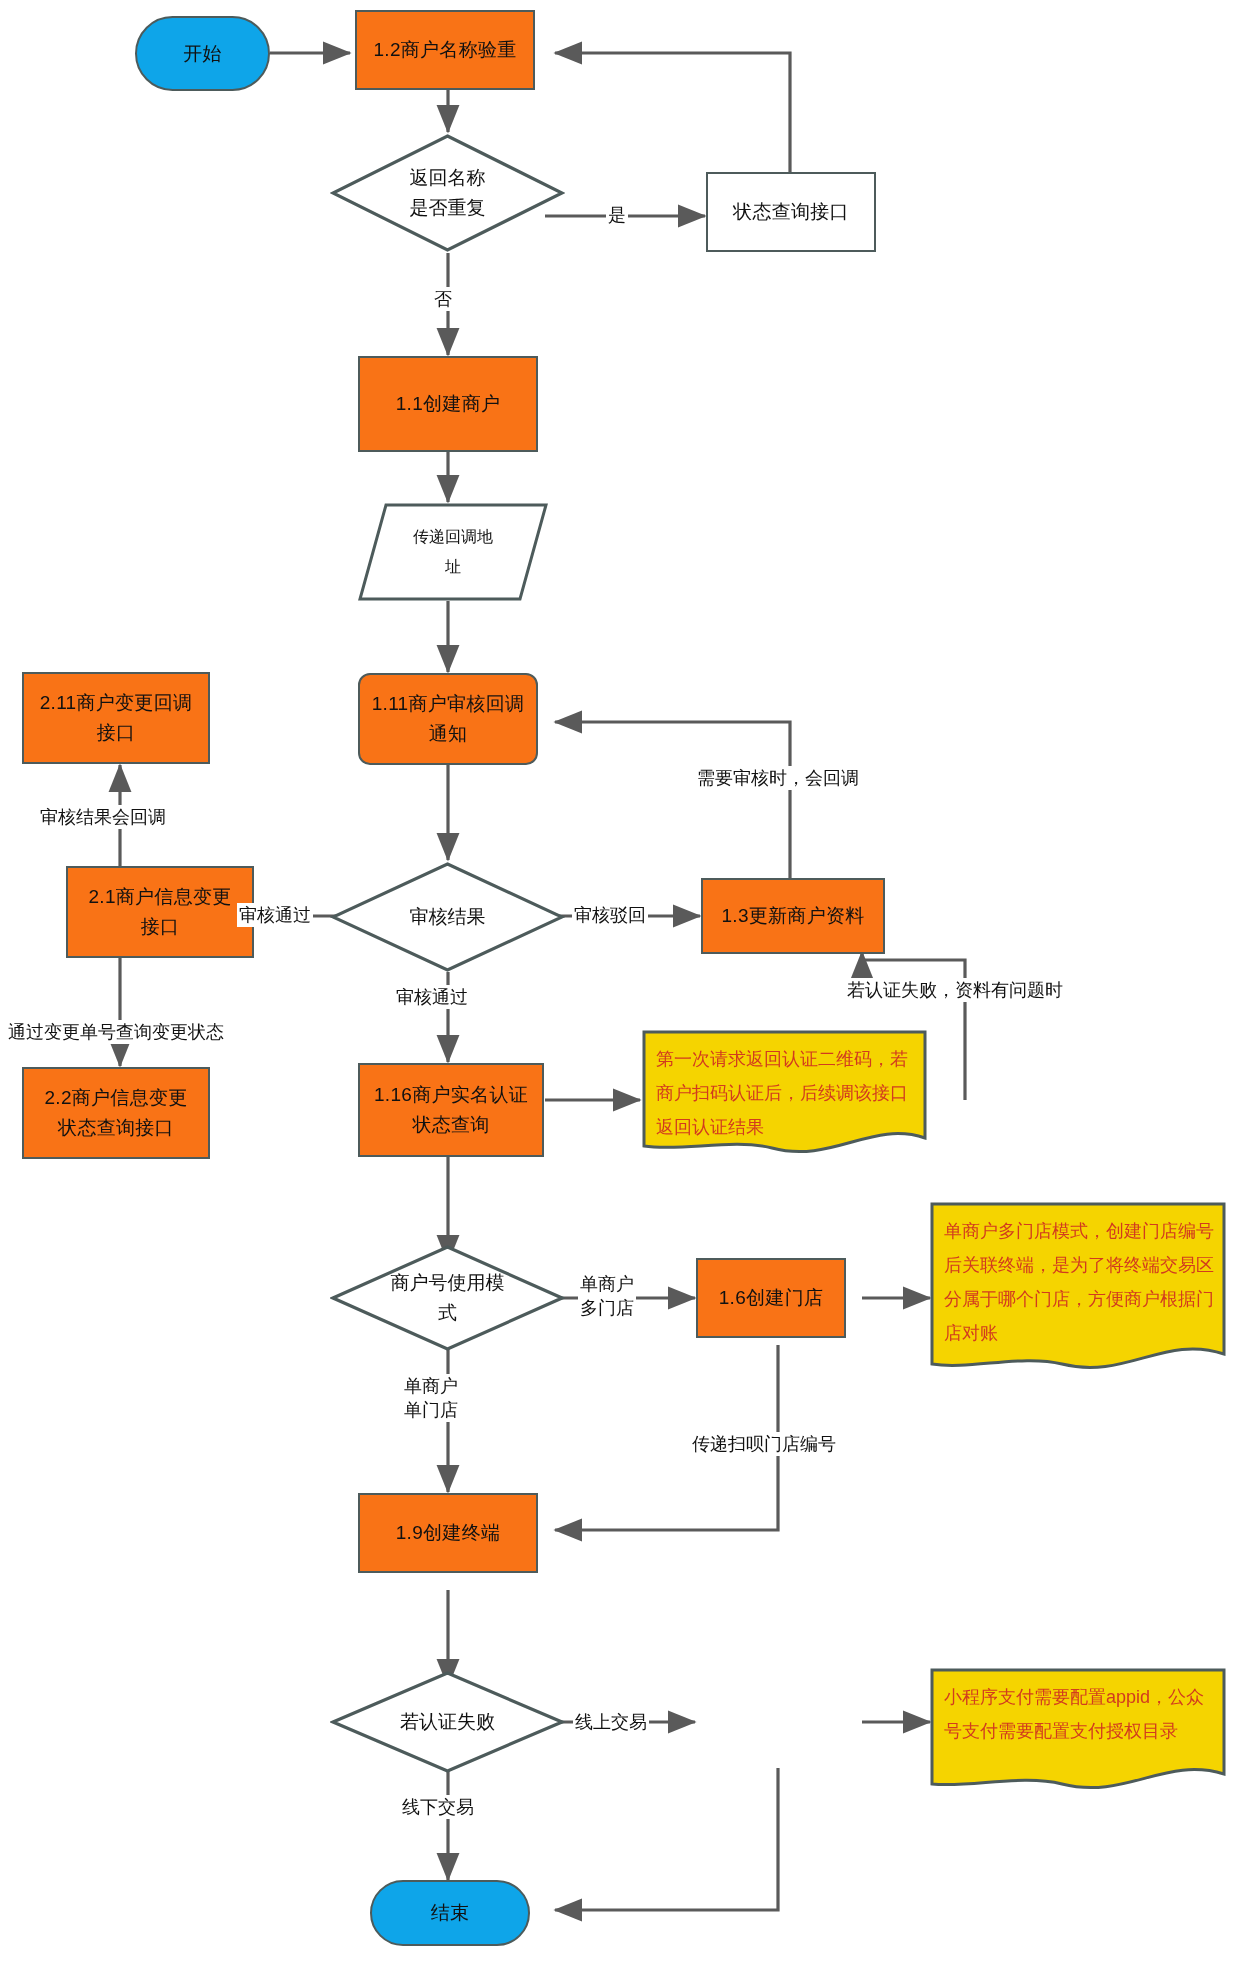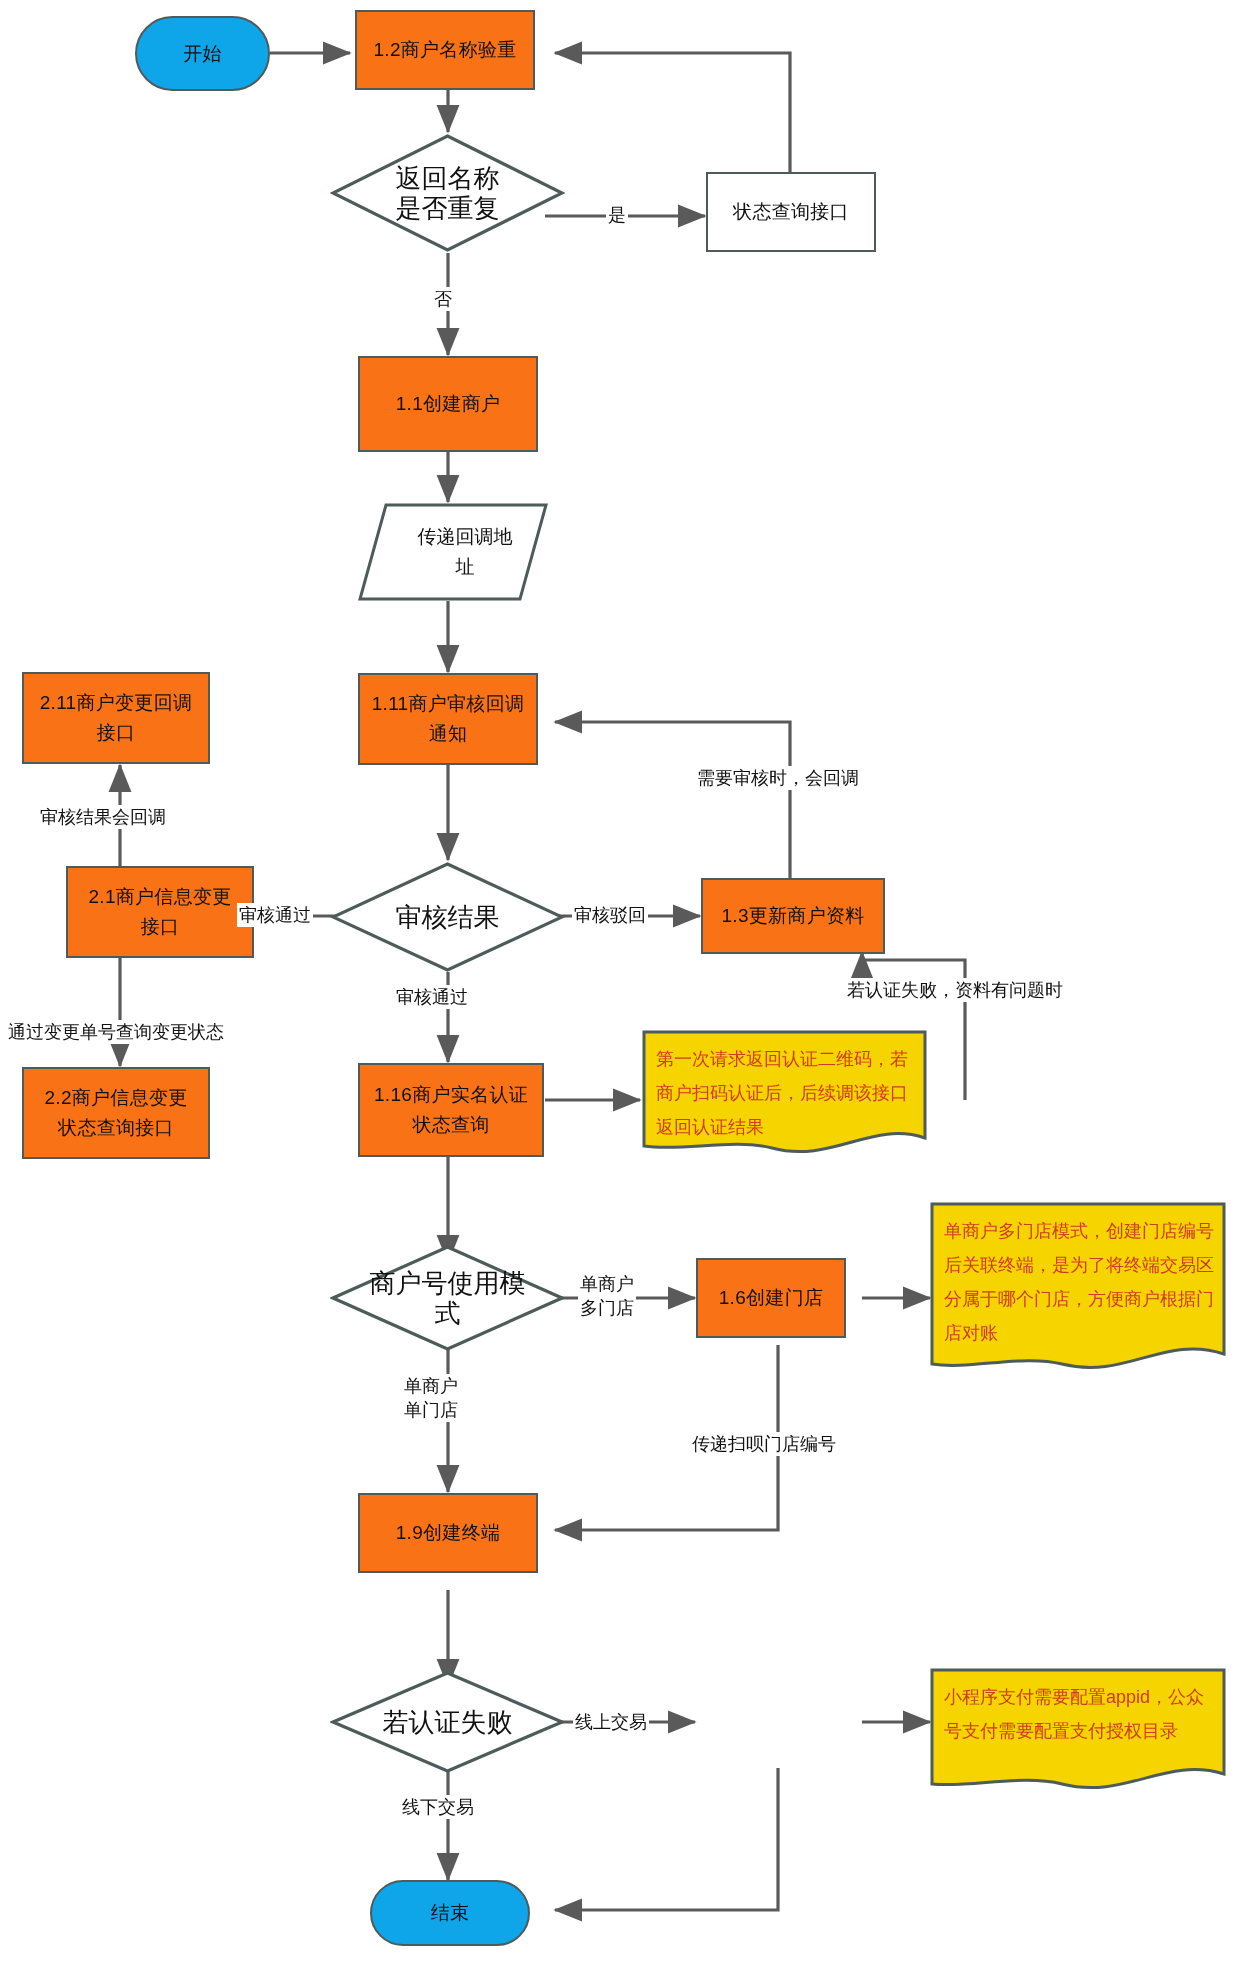--- a/index.html
+++ b/index.html
@@ -10,26 +10,26 @@
 
   .node{position:absolute;box-sizing:border-box;display:flex;align-items:center;
         justify-content:center;text-align:center;color:#111111;font-size:19px;
         line-height:30px;letter-spacing:.3px;}
   .proc{background:#f97316;border:2.5px solid #4d5b5b;}
   .term{background:#0ea5e9;border:2.5px solid #4d5b5b;border-radius:40px;}
   .diamond-wrap{position:absolute;}
   .diamond-wrap svg{position:absolute;left:0;top:0;}
   .diamond-label{position:absolute;left:0;top:0;width:100%;height:100%;
        display:flex;align-items:center;justify-content:center;text-align:center;
-       font-size:26px;line-height:30px;color:#111111;}
+       font-size:19px;line-height:30px;color:#111111;}
   .para-wrap{position:absolute;}
   .para-wrap svg{position:absolute;left:0;top:0;}
-  .para-label{position:absolute;left:12px;top:0;width:100%;height:100%;
+  .para-label{position:absolute;left:0;top:0;width:100%;height:100%;
        display:flex;align-items:center;justify-content:center;text-align:center;
-       font-size:19px;line-height:30px;color:#111111;}
+       font-size:16px;line-height:30px;color:#111111;}
 
   .note{position:absolute;}
   .note svg{position:absolute;left:0;top:0;}
   .note .note-text{position:absolute;left:14px;top:12px;right:12px;
        color:#d23b1e;font-size:18px;line-height:34px;text-align:left;}
 
   .edge-label{position:absolute;color:#111111;font-size:18px;line-height:24px;
        background:#ffffff;padding:0 2px;white-space:nowrap;}
 </style>
 </head>
@@ -127,21 +127,21 @@
   </div>
 
   <div class="para-wrap" style="left:358px;top:503px;width:190px;height:98px;">
     <svg width="190" height="98" viewBox="0 0 190 98" xmlns="http://www.w3.org/2000/svg">
       <polygon points="28,2 188,2 162,96 2,96" fill="#ffffff" stroke="#4d5b5b" stroke-width="3"></polygon>
     </svg>
     <div class="para-label" style="white-space:pre-line;">传递回调地
 址</div>
   </div>
 
-  <div class="node proc" style="left:358px;top:673px;width:180px;height:92px;">
+  <div class="node proc" style="left:358px;top:673px;width:180px;height:92px;border-radius:12px;">
     <span style="white-space:pre-line;">1.11商户审核回调
 通知</span>
   </div>
 
   <div class="diamond-wrap" style="left:330px;top:861px;width:235px;height:112px;">
     <svg width="235" height="112" viewBox="0 0 235 112" xmlns="http://www.w3.org/2000/svg">
       <polygon points="117.5,3 232,56 117.5,109 3,56" fill="#ffffff" stroke="#4d5b5b" stroke-width="3.2"></polygon>
     </svg>
     <div class="diamond-label">审核结果</div>
   </div>

